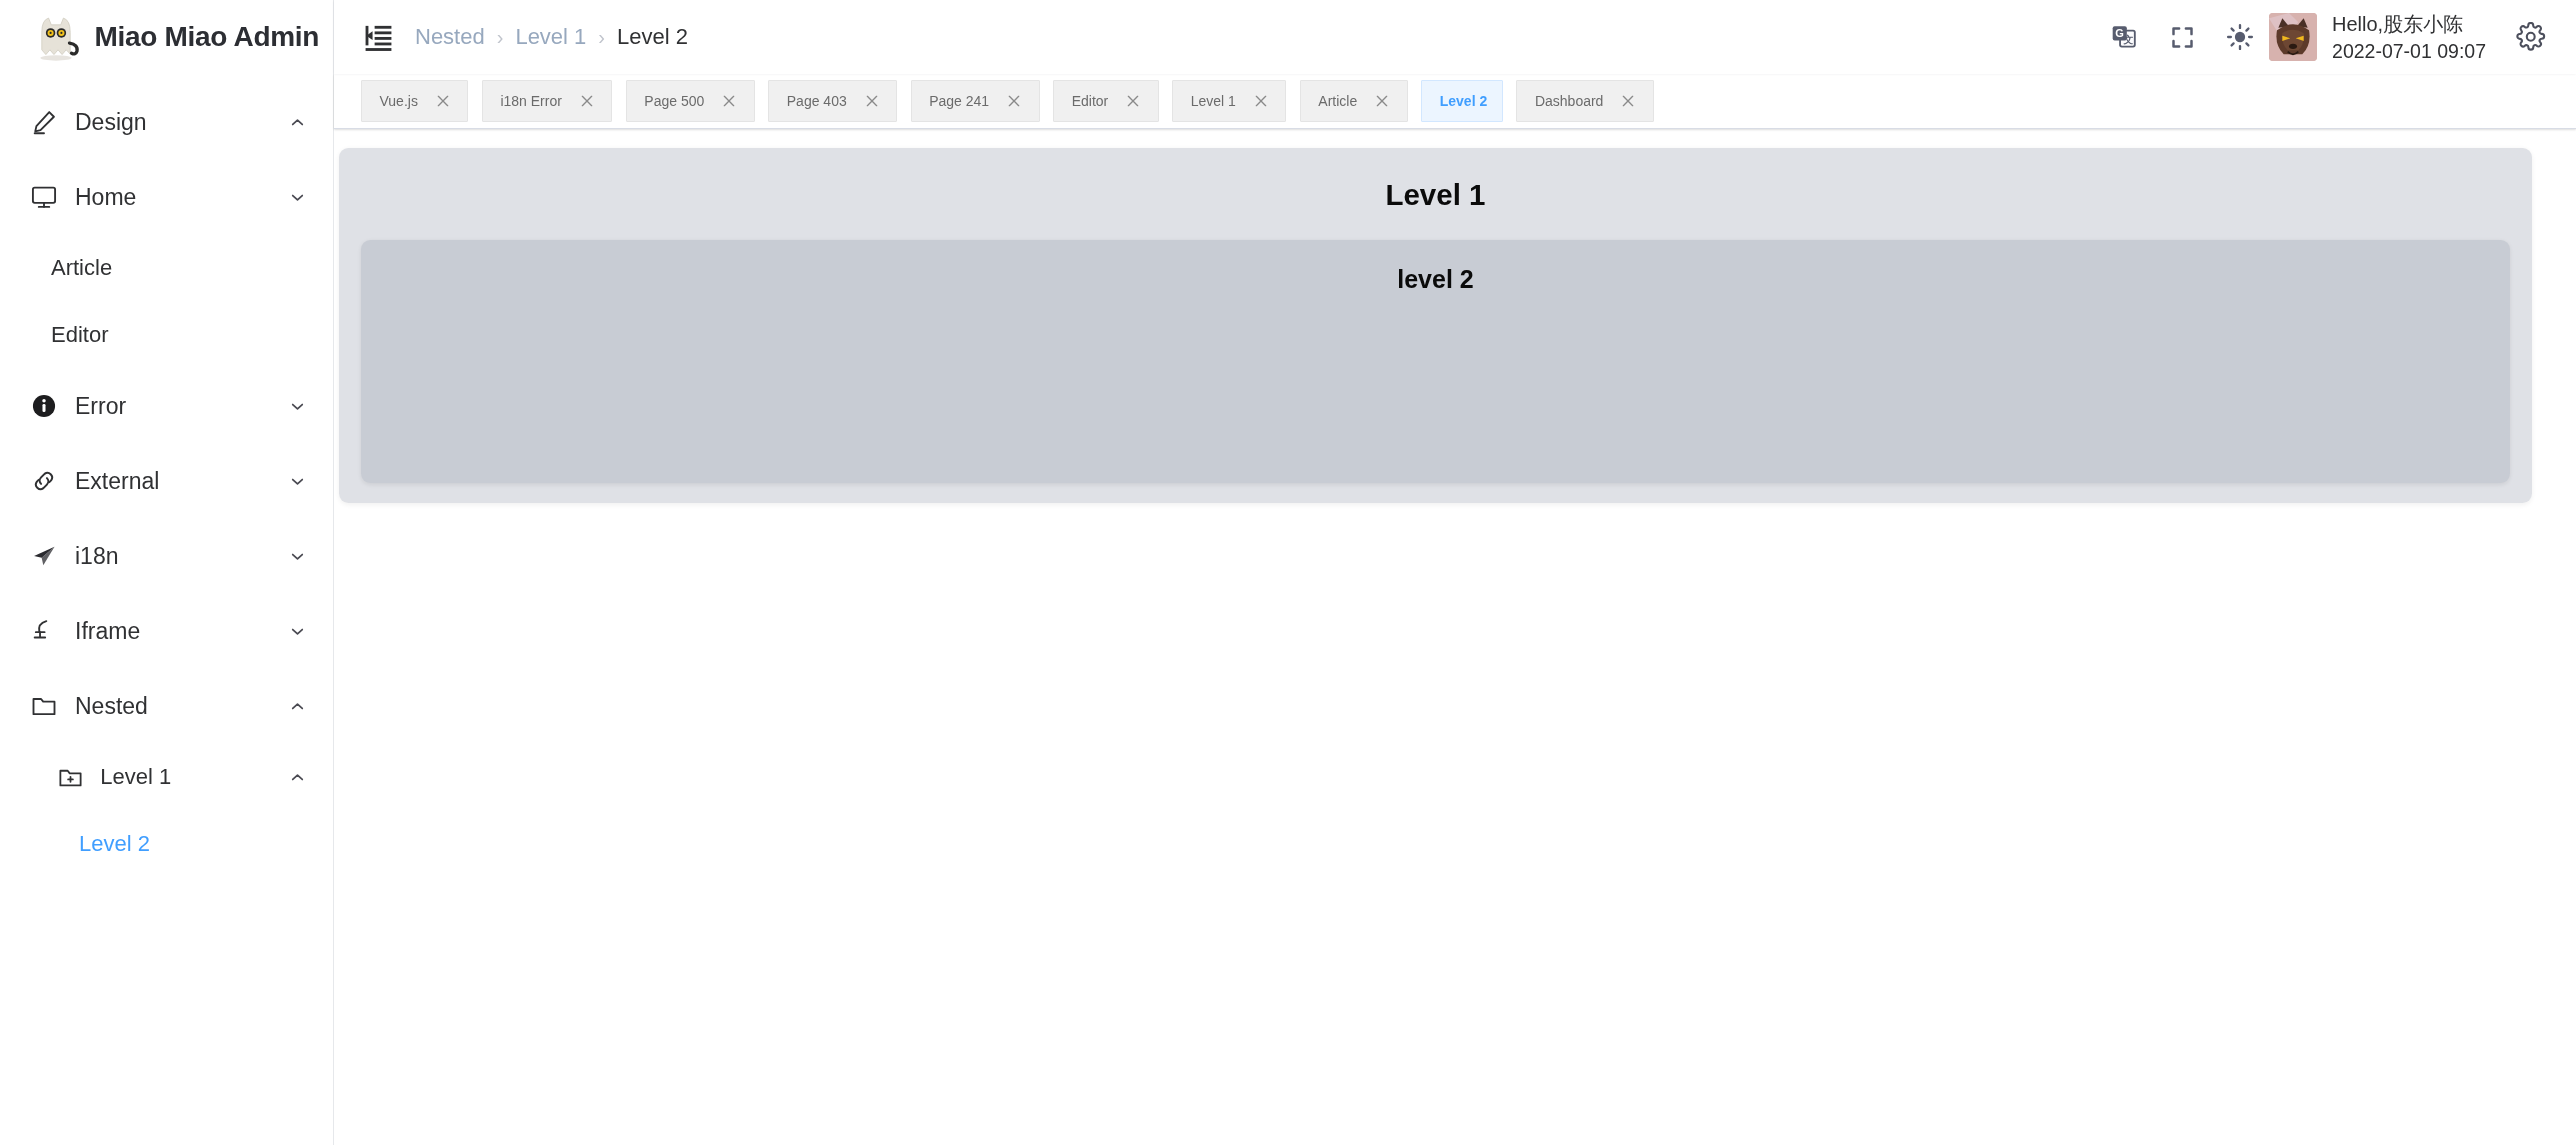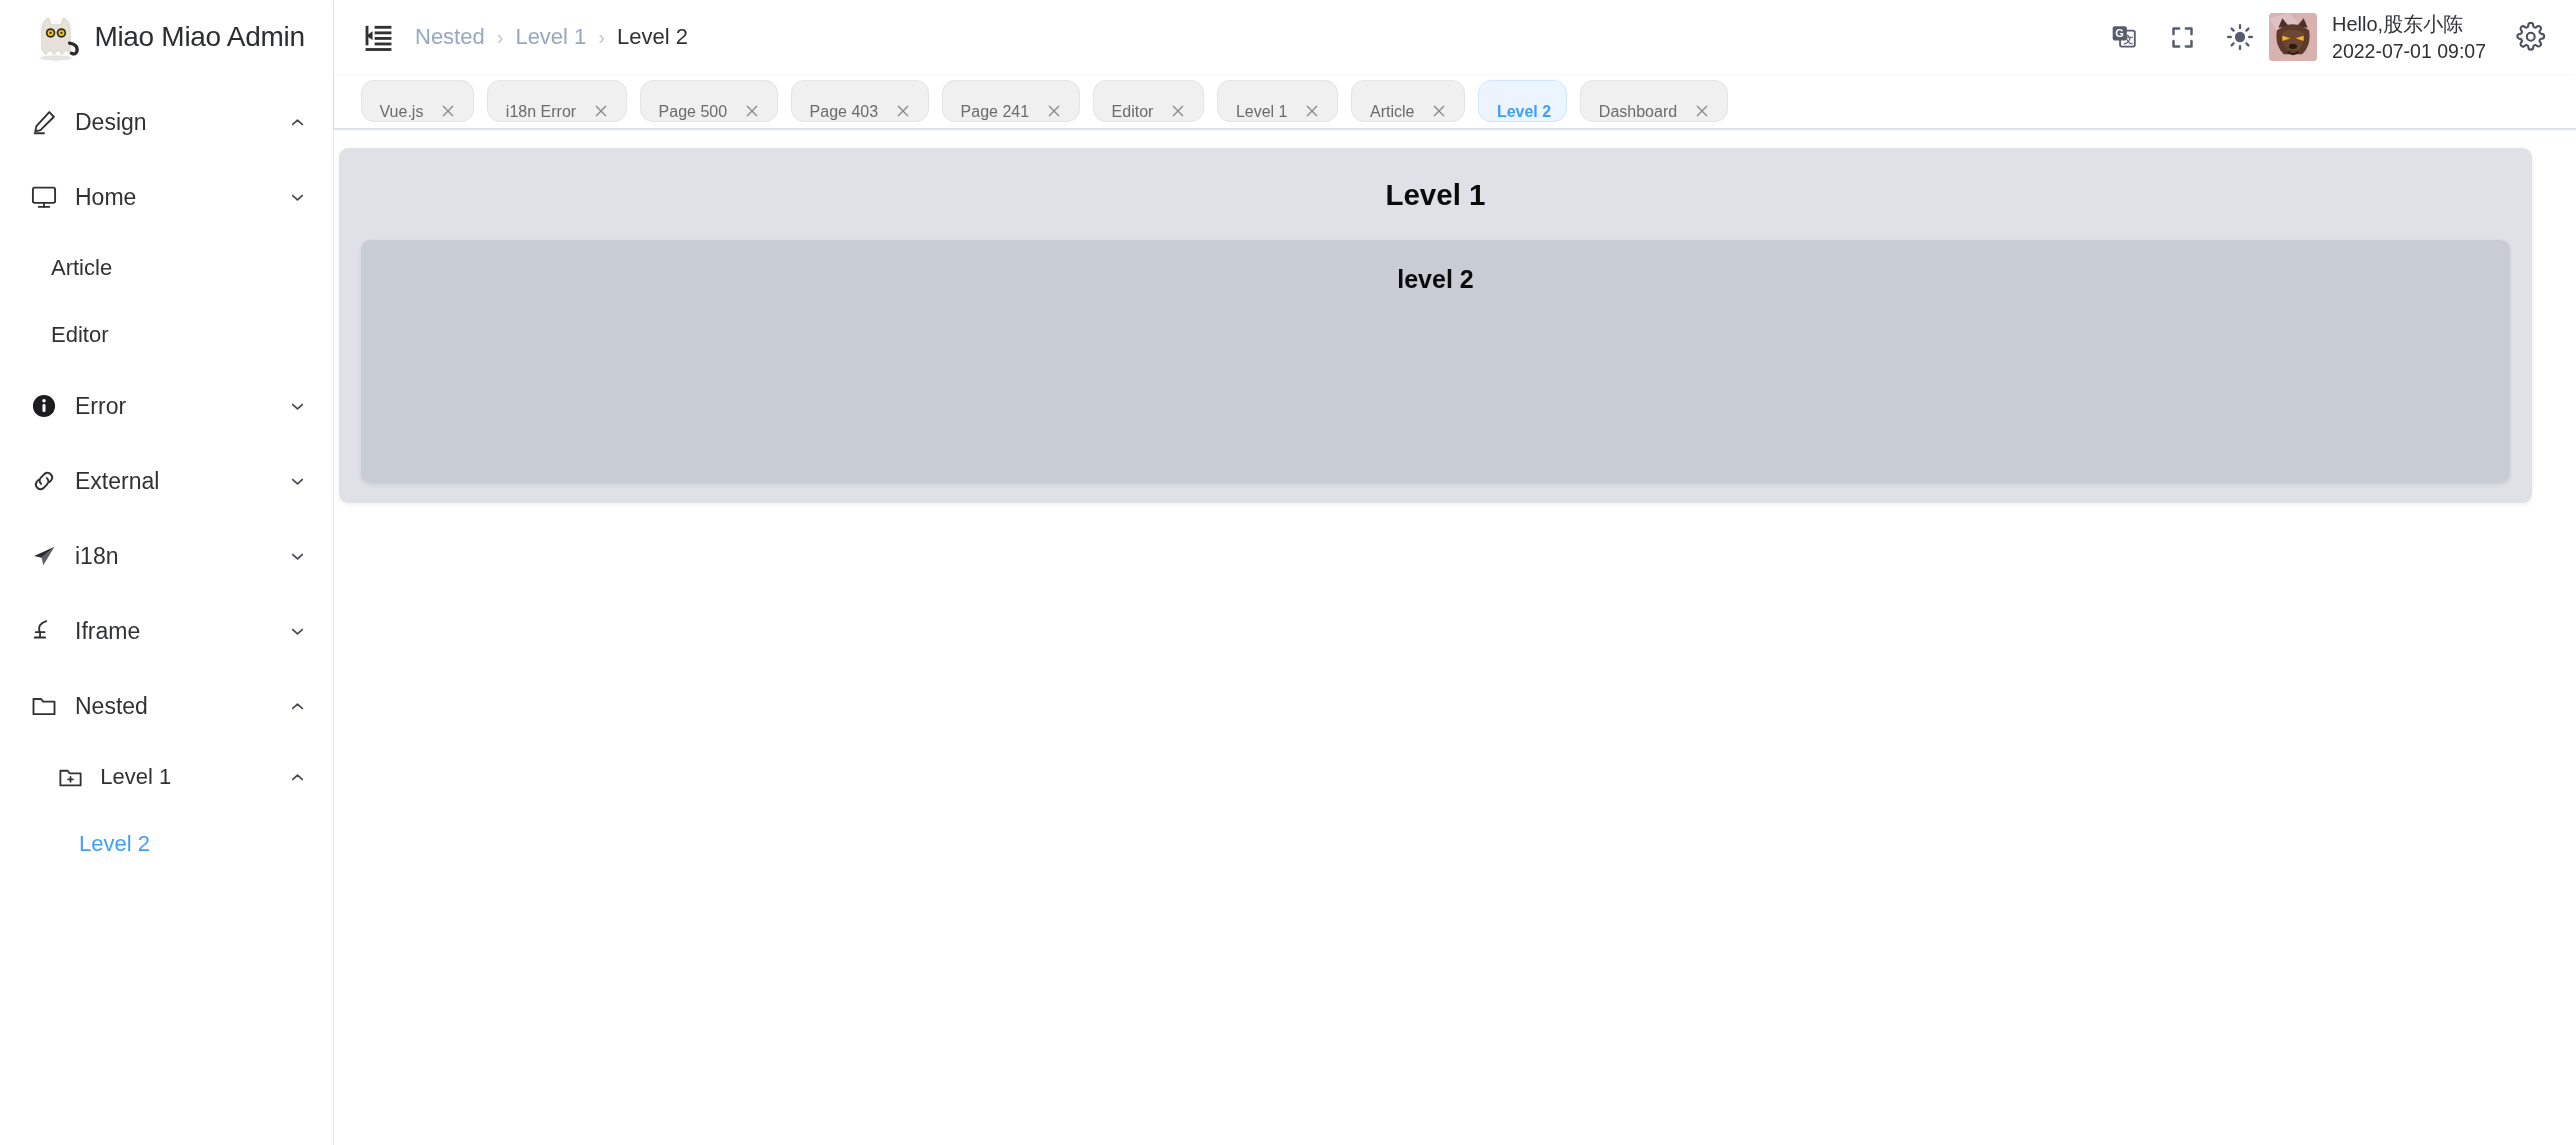--- a/index.html
+++ b/index.html
@@ -17,21 +17,21 @@
     background: #ffffff;
     border-right: 1.3px solid #e6e8eb;
     display: flex; flex-direction: column;
   }
   .brand {
     height: 74px; display: flex; align-items: center;
     padding-left: 31px; gap: 13.4px;
   }
   .brand-logo { width: 50px; height: 50px; position: relative; flex: 0 0 50px; }
   .brand-title {
-    font-size: 28px; font-weight: normal; color: #2c2e33;
+    font-size: 28px; font-weight: bold; color: #2c2e33;
     letter-spacing: -0.3px; white-space: nowrap;
   }
   .nav { padding-top: 10.7px; }
   .nav-item {
     height: 75px; display: flex; align-items: center;
     padding-left: 28px; padding-right: 24px; cursor: pointer;
     position: relative;
   }
   .nav-item .ico {
     width: 31px; height: 31px; flex: 0 0 31px;
@@ -85,24 +85,24 @@
 
   
   .tags-bar {
     height: 55px; background: #ffffff;
     border-bottom: 0.7px solid #d8dce5;
     box-shadow: 0 0.7px 2px 0 rgba(0,0,0,.12), 0 0 2px 0 rgba(0,0,0,.04);
     display: flex; align-items: center; padding: 0 27px; gap: 13.4px;
     position: relative; z-index: 3;
   }
   .tag {
-    height: 42px; display: inline-flex; align-items: flex-end;
+    height: 42px; display: inline-flex; align-items: center;
     padding: 0 14.8px 0 17.5px; background: #f0f0f0;
-    border: 0.7px solid #e4e4e4; border-radius: 13px;
-    font-size: 16px; color: #6b6b6b; cursor: pointer; white-space: nowrap;
+    border: 0.7px solid #e4e4e4; border-radius: 1px;
+    font-size: 14px; color: #6b6b6b; cursor: pointer; white-space: nowrap;
   }
   .tag .tag-x {
     margin-left: 14.8px; width: 20px; height: 20px;
     display: flex; align-items: center; justify-content: center;
     color: #8a8a8a; flex: 0 0 20px;
   }
   .tag.active {
     background: #ecf5ff; border-color: #d2e7ff; color: #409eff; font-weight: bold;
   }
 

